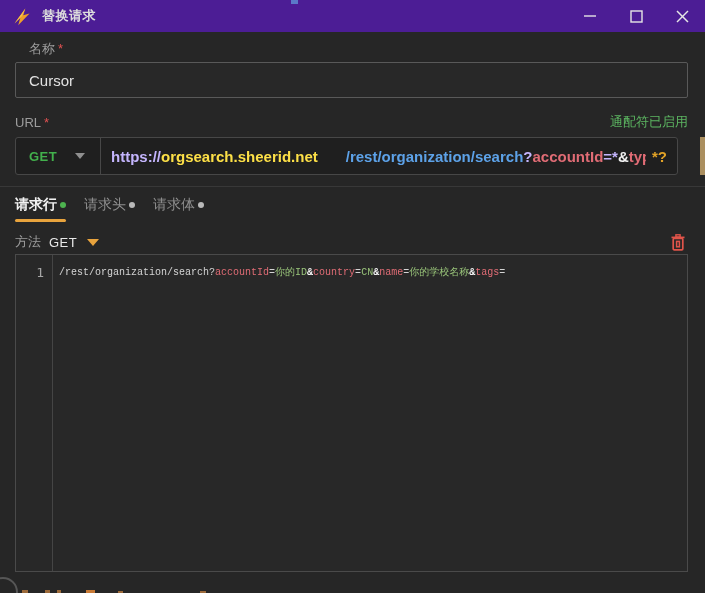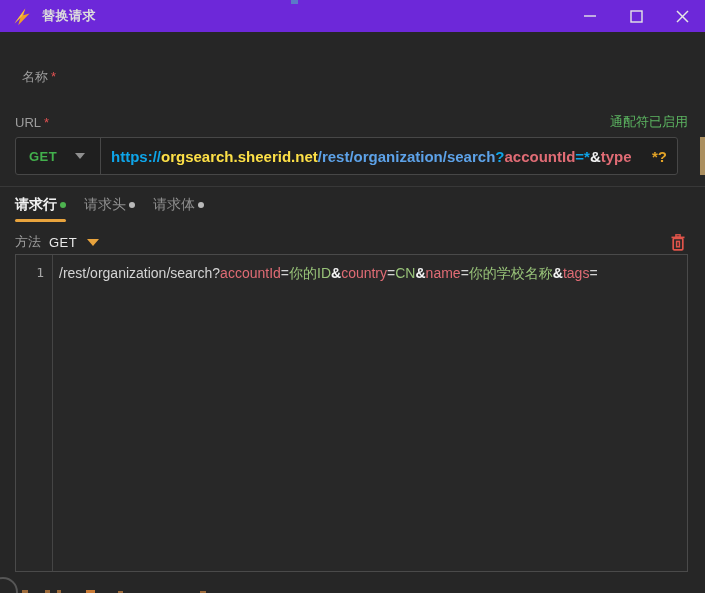--- a/index.html
+++ b/index.html
@@ -1,51 +1,51 @@
 <!DOCTYPE html>
 <html><head>
 <meta charset="utf-8">
 <style>
   html,body{margin:0;padding:0;background:#101010;}
   .window{
     position:relative;width:705px;height:593px;background:#262626;overflow:hidden;
     font-family:"Liberation Sans","DejaVu Sans",sans-serif;color:#e6e6e6;
   }
   
-  .titlebar{position:absolute;left:0;top:0;width:705px;height:32px;background:#6d28d9;display:flex;align-items:center;}
+  .titlebar{position:absolute;left:0;top:0;width:705px;height:32px;background:#4c1d95;display:flex;align-items:center;}
   .app-icon{width:20px;height:20px;margin-left:12px;flex:0 0 auto;}
   .window-title{margin-left:10px;font-size:13px;font-weight:bold;color:#dcdcdc;letter-spacing:.5px;}
   .win-controls{position:absolute;right:0;top:0;height:32px;display:flex;}
   .win-btn{width:46px;height:32px;display:flex;align-items:center;justify-content:center;cursor:default;}
   .artifact-blue{position:absolute;left:291px;top:0;width:7px;height:4px;background:#5b79c8;}
   
-  .field-label{position:absolute;left:22px;font-size:13px;color:#9d9d9d;margin-top:28px;}
+  .field-label{position:absolute;left:29px;font-size:13px;color:#9d9d9d;}
   .req{color:#e05151;margin-left:3px;font-size:13px;}
   .name-label{top:40px;}
   .text-input{
     position:absolute;left:15px;width:673px;box-sizing:border-box;border:1px solid #595959;border-radius:2px;
     background:#282828;display:flex;align-items:center;
   }
   .name-input{top:62px;height:36px;font-size:15px;color:#e2e2e2;padding-left:13px;}
   .url-label-row{position:absolute;left:15px;top:113px;width:673px;display:flex;justify-content:space-between;align-items:center;}
   .url-label{font-size:13px;color:#9d9d9d;}
   .wildcard-status{font-size:13px;color:#5cb661;}
   
   .url-bar{
     position:absolute;left:15px;top:137px;width:663px;height:38px;box-sizing:border-box;
     border:1px solid #474747;border-radius:3px;background:#1f1f1f;display:flex;align-items:center;overflow:hidden;
   }
   .method-select{flex:0 0 85px;height:100%;display:flex;align-items:center;padding-left:13px;box-sizing:border-box;border-right:1px solid #474747;}
   .method-select .m{font-size:13px;font-weight:bold;color:#42b04c;letter-spacing:.5px;}
   .caret-down{width:0;height:0;border-left:5px solid transparent;border-right:5px solid transparent;border-top:6px solid #8f8f8f;margin-left:18px;}
   .url-text{flex:1;margin-left:10px;font-size:15px;font-weight:600;white-space:pre;overflow:hidden;letter-spacing:0;}
   .wildcard-marker{flex:0 0 auto;padding:0 10px 0 6px;color:#e3a327;font-size:15px;font-weight:bold;}
-  .seg-plain{color:#0ea5e9;}
+  .seg-plain{color:#c4b5fd;}
   .seg-host{color:#fde047;}
-  .seg-path{color:#5da2e8;}
+  .seg-path{color:#5da2e8;margin-left:28px;}
   .seg-param{color:#e06c75;}
   .seg-value{color:#98c379;}
   .seg-amp{color:#f2f2f2;font-weight:600;}
   .scroll-thumb{position:absolute;right:0;top:137px;width:5px;height:38px;background:#ab8f5f;}
   .divider{position:absolute;left:0;top:186px;width:705px;height:1px;background:#383838;}
   
   .tabs{position:absolute;left:15px;top:196px;display:flex;gap:18px;}
   .tab{position:relative;display:flex;align-items:center;font-size:14px;color:#8f8f8f;padding-bottom:8px;cursor:default;}
   .tab .dot{width:6px;height:6px;border-radius:50%;background:#b9b9b9;margin-left:3px;}
   .tab.active{color:#f2f2f2;font-weight:bold;}
@@ -57,21 +57,21 @@
   .method-row .val{font-size:13px;color:#e8e8e8;margin-left:8px;letter-spacing:.5px;}
   .caret-down-orange{width:0;height:0;border-left:6px solid transparent;border-right:6px solid transparent;border-top:7px solid #e8a33d;margin-left:10px;}
   .trash-btn{margin-left:auto;width:20px;height:20px;display:flex;align-items:center;justify-content:center;cursor:default;}
   
   .editor{
     position:absolute;left:15px;top:254px;width:673px;height:318px;box-sizing:border-box;
     border:1px solid #4a4a4a;background:#282828;display:flex;
   }
   .gutter{flex:0 0 37px;border-right:1px solid #454545;box-sizing:border-box;padding-top:8px;text-align:right;}
   .gutter .ln{display:block;padding-right:8px;font-family:"DejaVu Sans Mono",monospace;font-size:13px;line-height:20px;color:#a6a6a6;}
-  .code{flex:1;padding:8px 6px 0 6px;font-family:Liberation Sans, sans-serif;font-size:14px;line-height:20px;font-weight:500;overflow:hidden;}
+  .code{flex:1;padding:8px 6px 0 6px;font-family:Liberation Mono, monospace;font-size:10px;line-height:20px;font-weight:500;overflow:hidden;}
   .code-row{white-space:pre;}
   .code .seg-plain{color:#d4d4d4;}
   .code .seg-amp{color:#f5f5f5;font-weight:bold;}
   .caret{display:inline-block;width:2px;height:15px;background:#e8a33d;vertical-align:text-bottom;margin:0 -1px;}
   
   .bottom-sliver{position:absolute;bottom:0;height:3px;background:#9c6a3a;}
   .corner-arc{position:absolute;left:-12px;bottom:-14px;width:26px;height:26px;border-radius:50%;border:2px solid #565656;background:transparent;}
 </style>
 </head>
 <body>
@@ -100,20 +100,23 @@
         <svg width="13" height="13" viewBox="0 0 13 13">
             <line x1="1" y1="1" x2="12" y2="12" stroke="#e6e6e6" stroke-width="1.5"></line>
             <line x1="12" y1="1" x2="1" y2="12" stroke="#e6e6e6" stroke-width="1.5"></line>
           </svg>
       </div>
     </div>
   </div>
 
   <div class="field-label name-label">
     <span>名称</span><span class="req">*</span>
+  </div>
+  <div class="text-input name-input">
+    <span>Cursor</span>
   </div>
 
   <div class="url-label-row">
     <span class="url-label">
       <span>URL</span><span class="req">*</span>
     </span>
     <span class="wildcard-status">通配符已启用</span>
   </div>
 
   <div class="url-bar">

